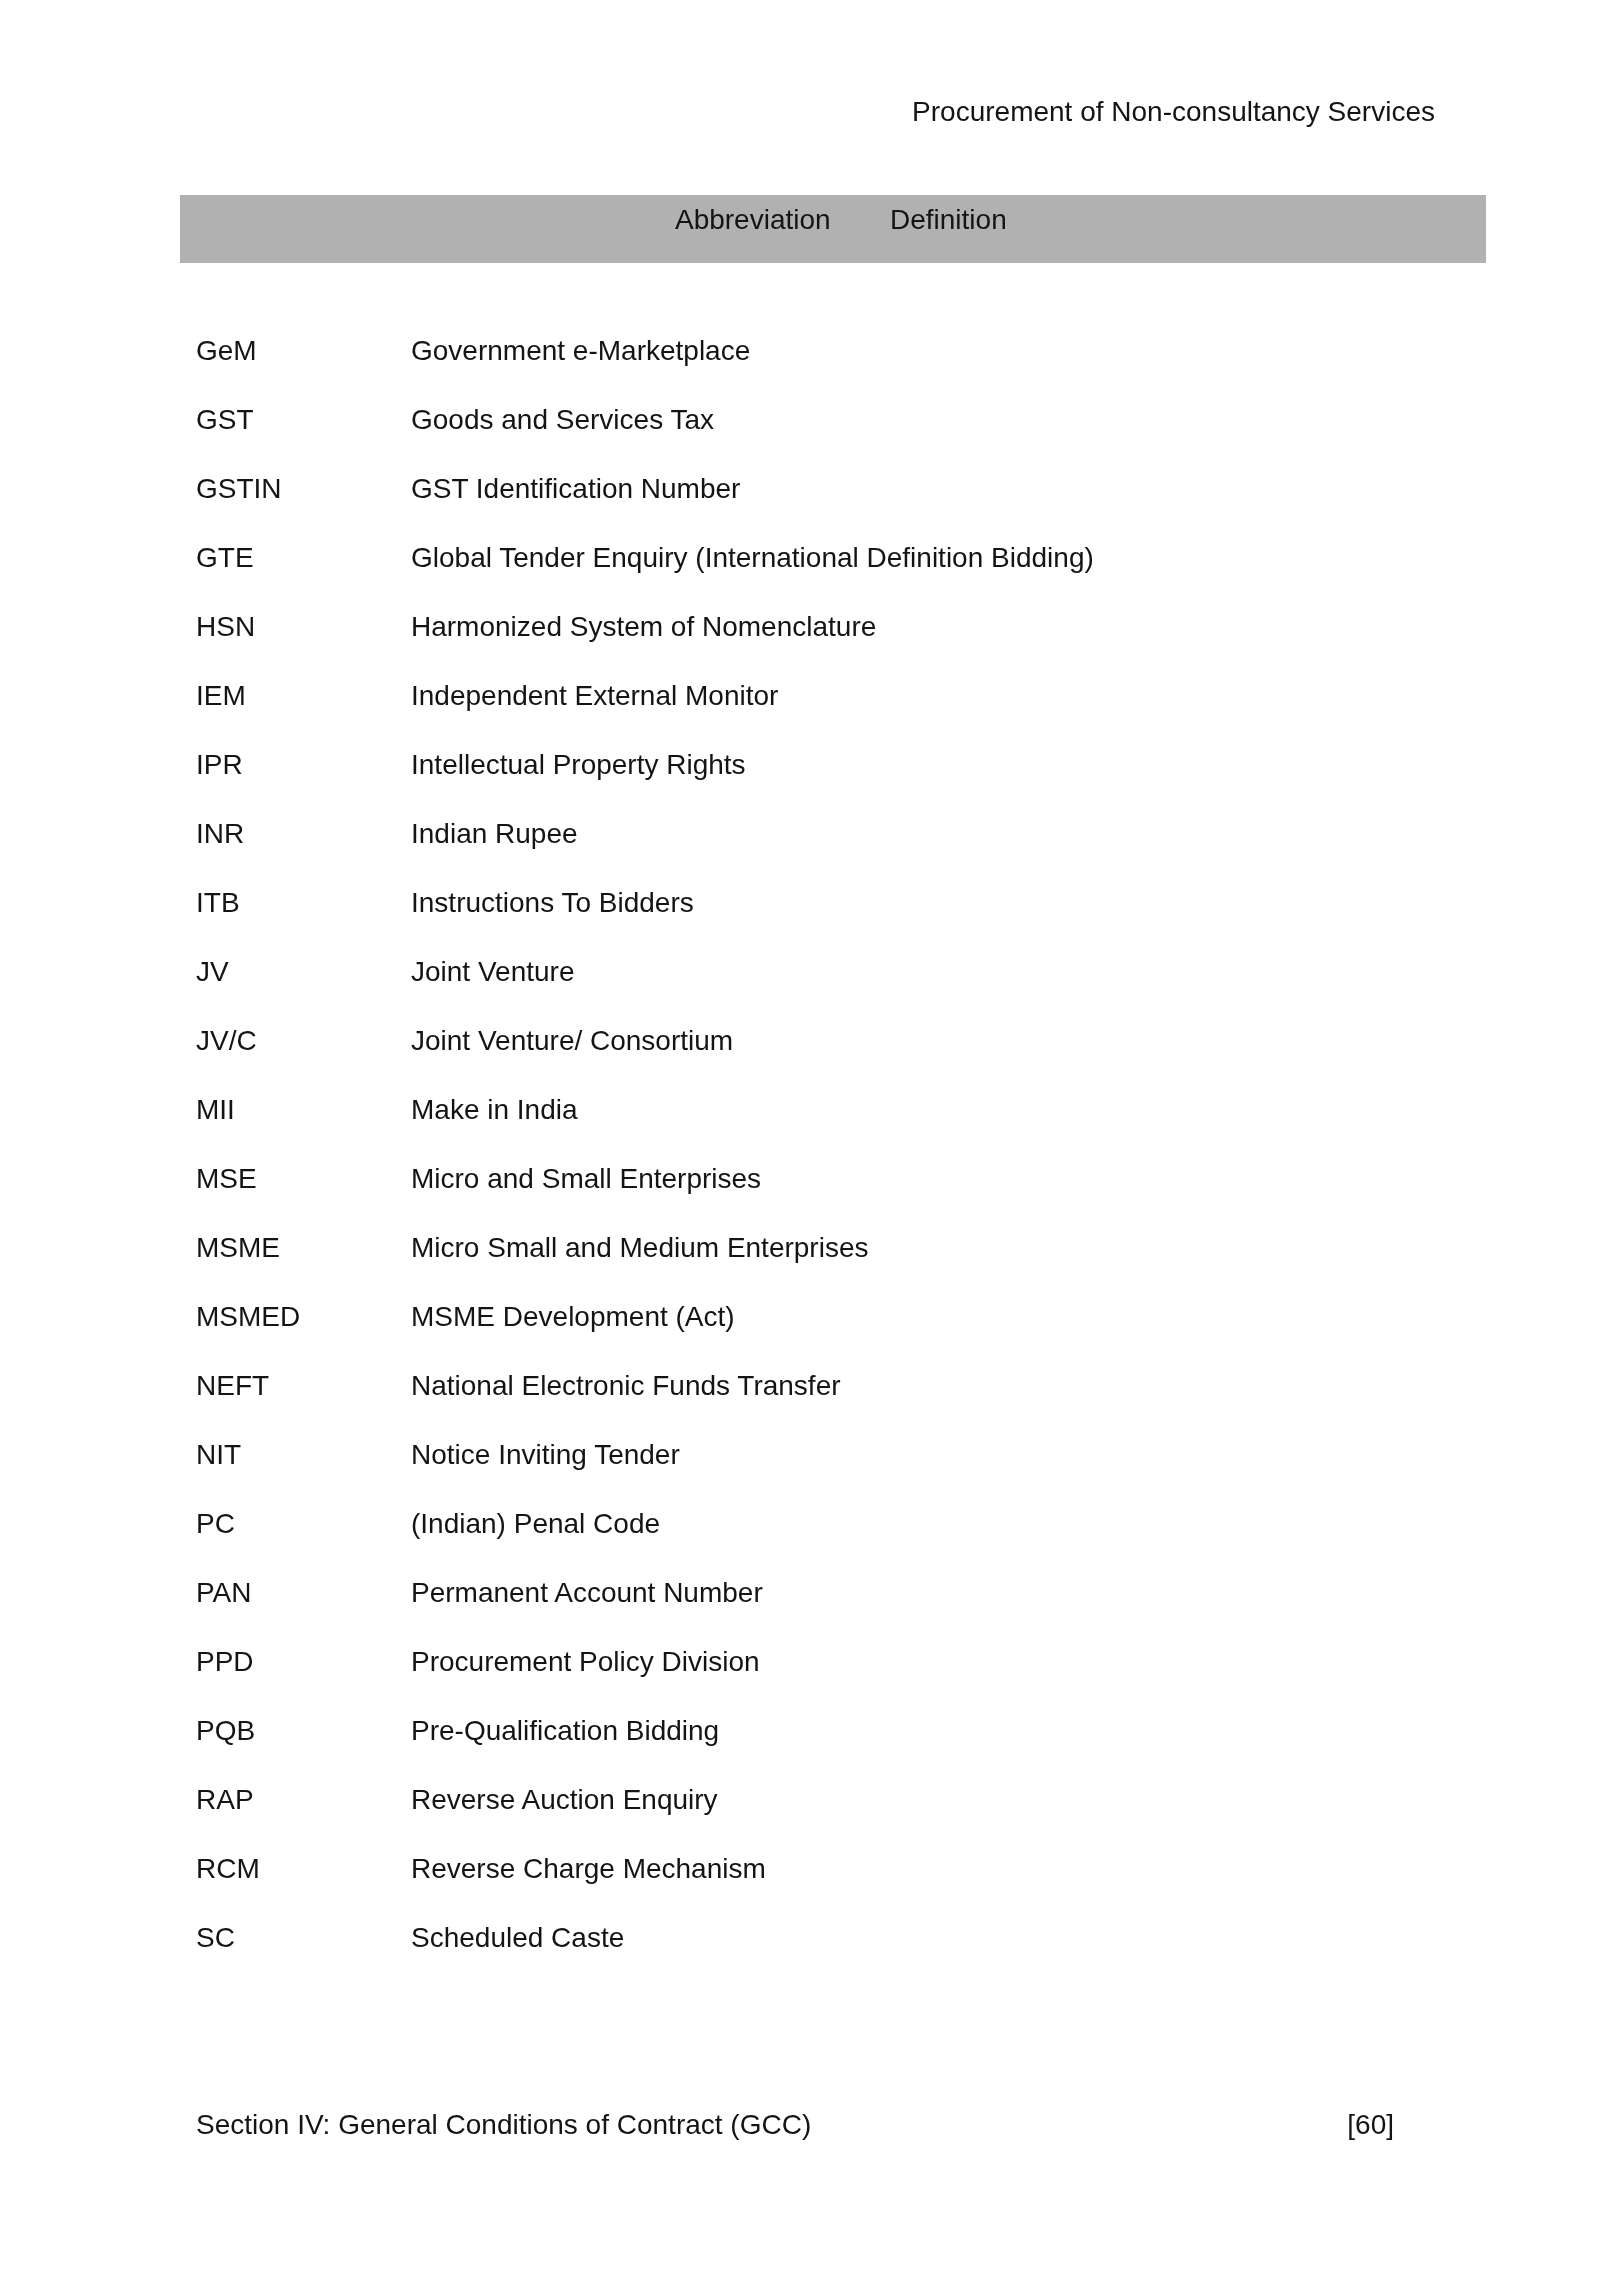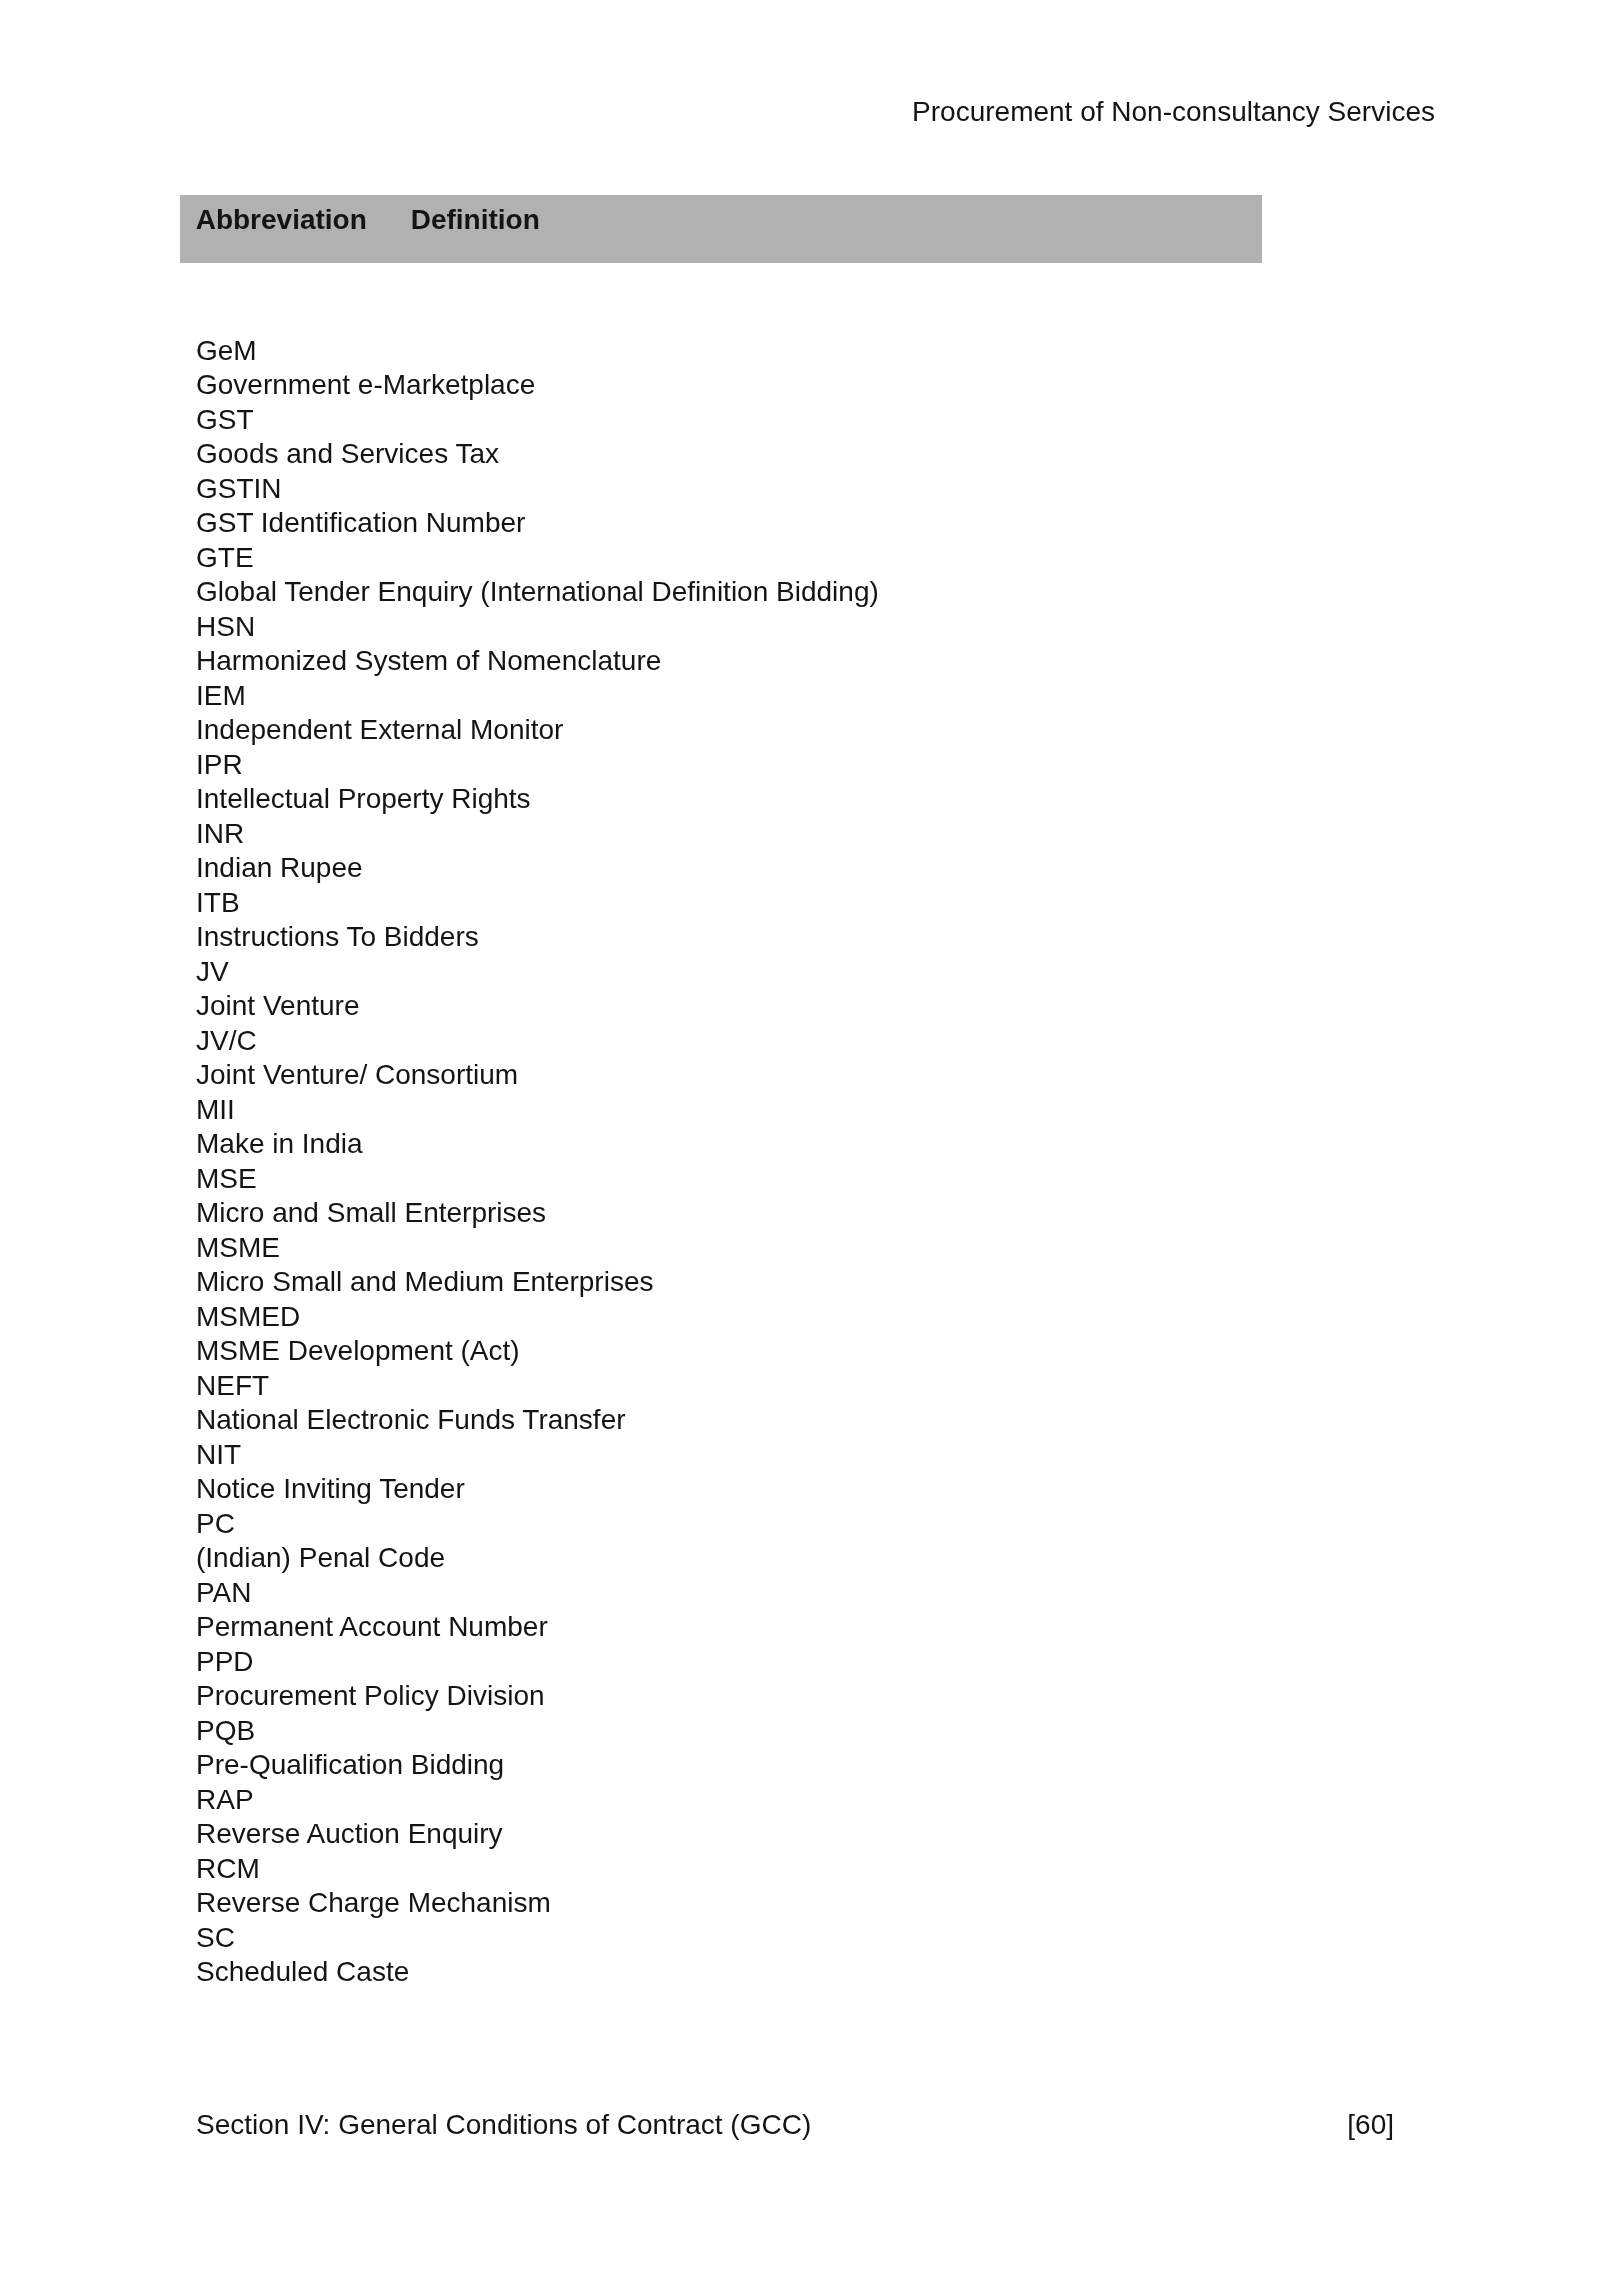--- a/index.html
+++ b/index.html
@@ -17,36 +17,37 @@
   .running-header {
     position: absolute;
     top: 95px;
     right: 186px;
     white-space: nowrap;
   }
   .header-bar {
     position: absolute;
     left: 180px;
     top: 195px;
-    width: 1082px;
+    width: 1306px;
     height: 68px;
     background: #b1b1b1;
     box-sizing: border-box;
     padding: 7.8px 0 0 15.7px;
     display: flex;
-    font-weight: bold;
+    font-weight: normal;
+    justify-content: center;
   }
   .header-bar .col-abbr { width: 215px; flex: none; }
   .rows {
     position: absolute;
     left: 196px;
     top: 334px;
     width: 1215px;
   }
-  .row { display: flex; height: 69px; align-items: flex-start; flex-direction: column; }
+  .row { display: flex; height: 69px; align-items: flex-start; }
   .row .abbr { width: 215px; flex: none; }
   .row .def { white-space: nowrap; }
   .footer {
     position: absolute;
     left: 196px;
     top: 2108px;
     width: 1198px;
     display: flex;
     justify-content: space-between;
     white-space: nowrap;

